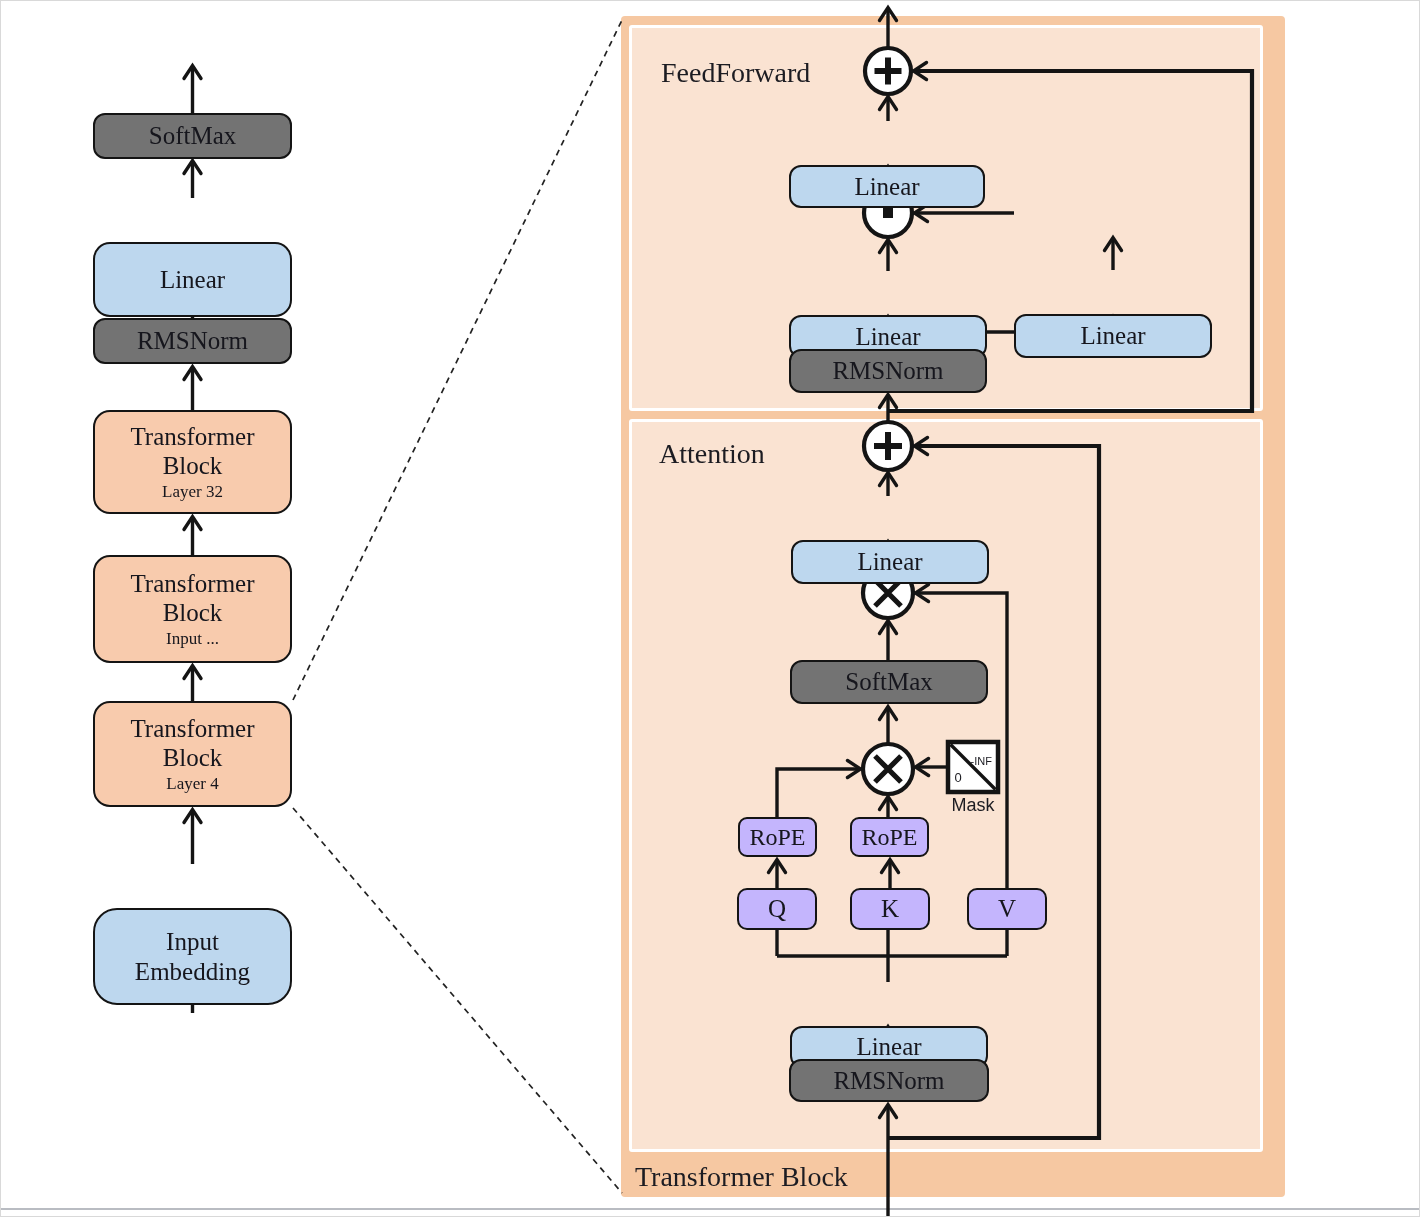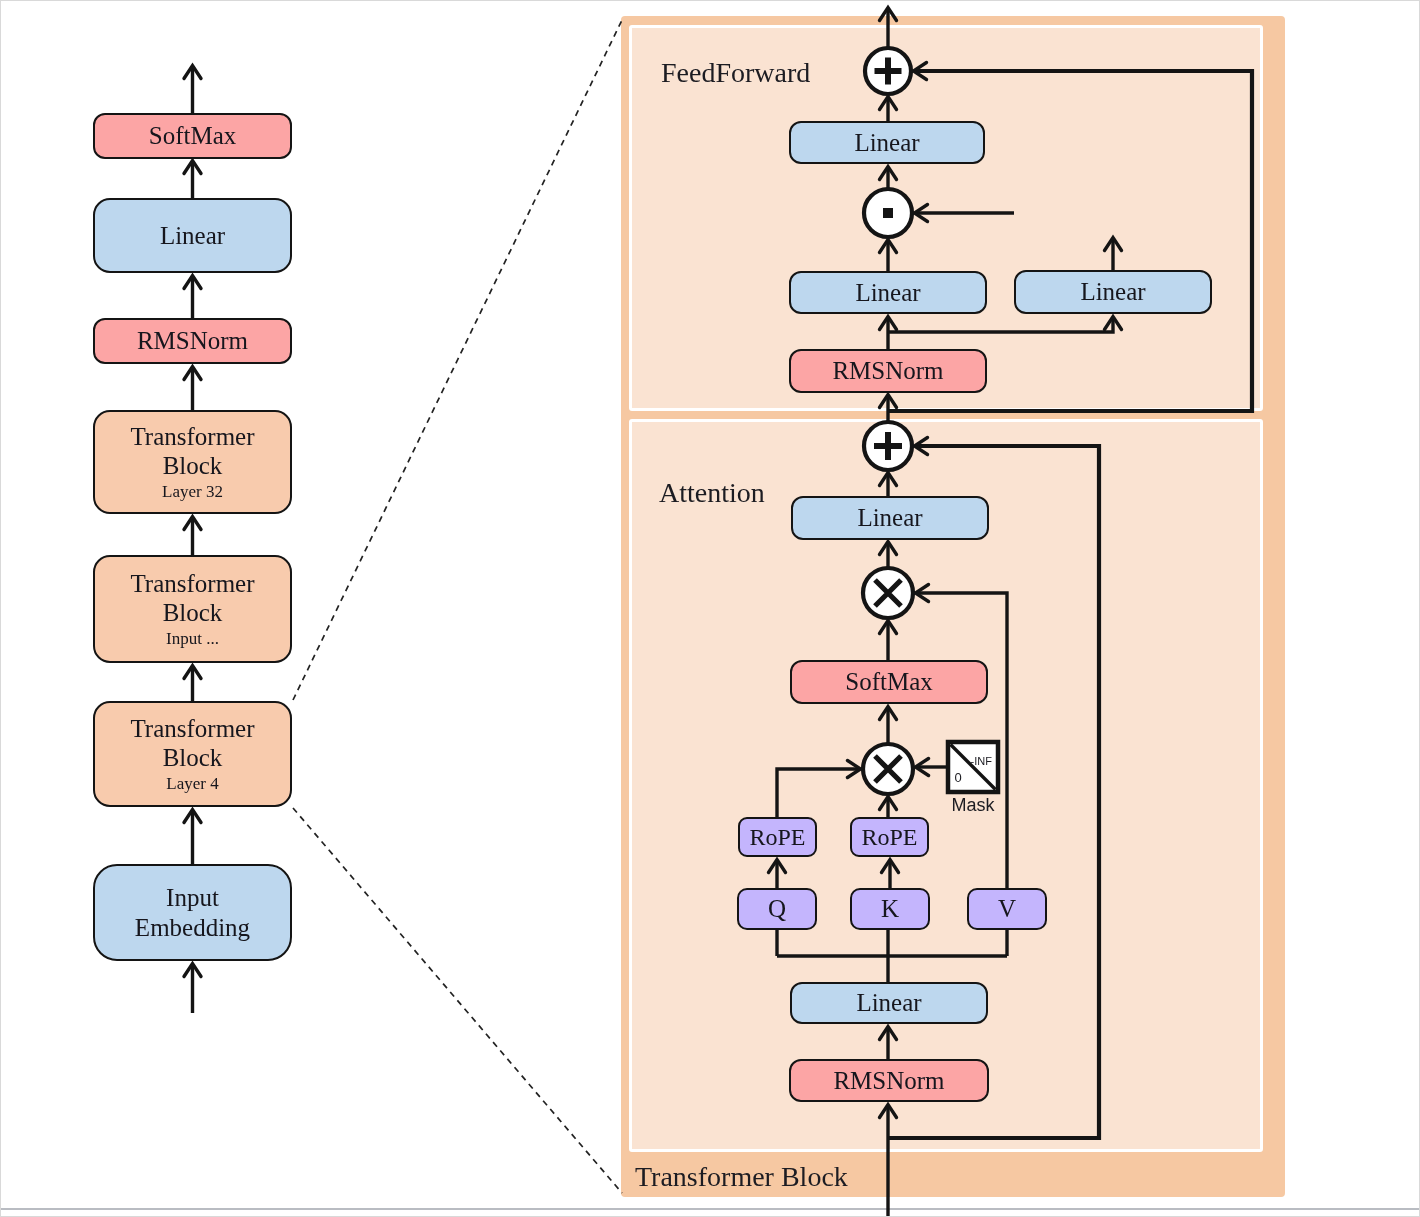--- a/index.html
+++ b/index.html
@@ -13,39 +13,39 @@
   .panel-outer{left:620px;top:15px;width:664px;height:1181px;background:#f6c8a2;}
   .panel-inner{position:absolute;background:#fae3d2;border:3px solid #ffffff;border-radius:3px;}
   .panel-ffn{left:8px;top:9px;width:628px;height:380px;}
   .panel-attn{left:8px;top:403px;width:628px;height:727px;}
   .panel-label{position:absolute;font-size:28px;color:#1c1c22;white-space:nowrap;z-index:1;}
   .node{
     position:absolute;display:flex;flex-direction:column;align-items:center;justify-content:center;
     border:2.5px solid #141414;box-sizing:border-box;z-index:3;text-align:center;
     font-size:25px;line-height:1.18;border-radius:12px;
   }
-  .blue{background:#bdd7ee;}
-  .green{background:#fca5a5;}
+  .blue{background:#bdd7ee;margin-top:44px;}
+  .green{background:#737373;}
   .orange{background:#f8cbad;}
   .qkv{background:#c4b5fd;}
   .big{border-radius:17px;}
   .sub{font-size:17px;line-height:1.25;}
   svg.wires{position:absolute;left:0;top:0;z-index:2;}
   .mask-text{font-family:"Liberation Sans","DejaVu Sans",sans-serif;fill:#1c1c22;}
 </style>
 </head>
 <body>
 
 <div id="canvas">
 
   <div class="panel panel-outer">
     <div class="panel-inner panel-ffn"></div>
     <div class="panel-inner panel-attn"></div>
     <div class="panel-label" style="left:40px;top:41px;">FeedForward</div>
-    <div class="panel-label" style="left:38px;top:461px;">Attention</div>
+    <div class="panel-label" style="left:38px;top:422px;">Attention</div>
     <div class="panel-label" style="left:14px;top:1145px;">Transformer Block</div>
   </div>
 
   <svg class="wires" width="1420" height="1217" viewBox="0 0 1420 1217">
     <defs>
       <marker id="ah" markerUnits="userSpaceOnUse" markerWidth="34" markerHeight="34" viewBox="-17 -17 34 34" refX="-1.5" refY="0" orient="auto">
         <path d="M -13 -8.5 L 0 0 L -13 8.5" fill="none" stroke="#141414" stroke-width="3.4" stroke-linecap="round" stroke-linejoin="miter"></path>
       </marker>
     </defs>
 

